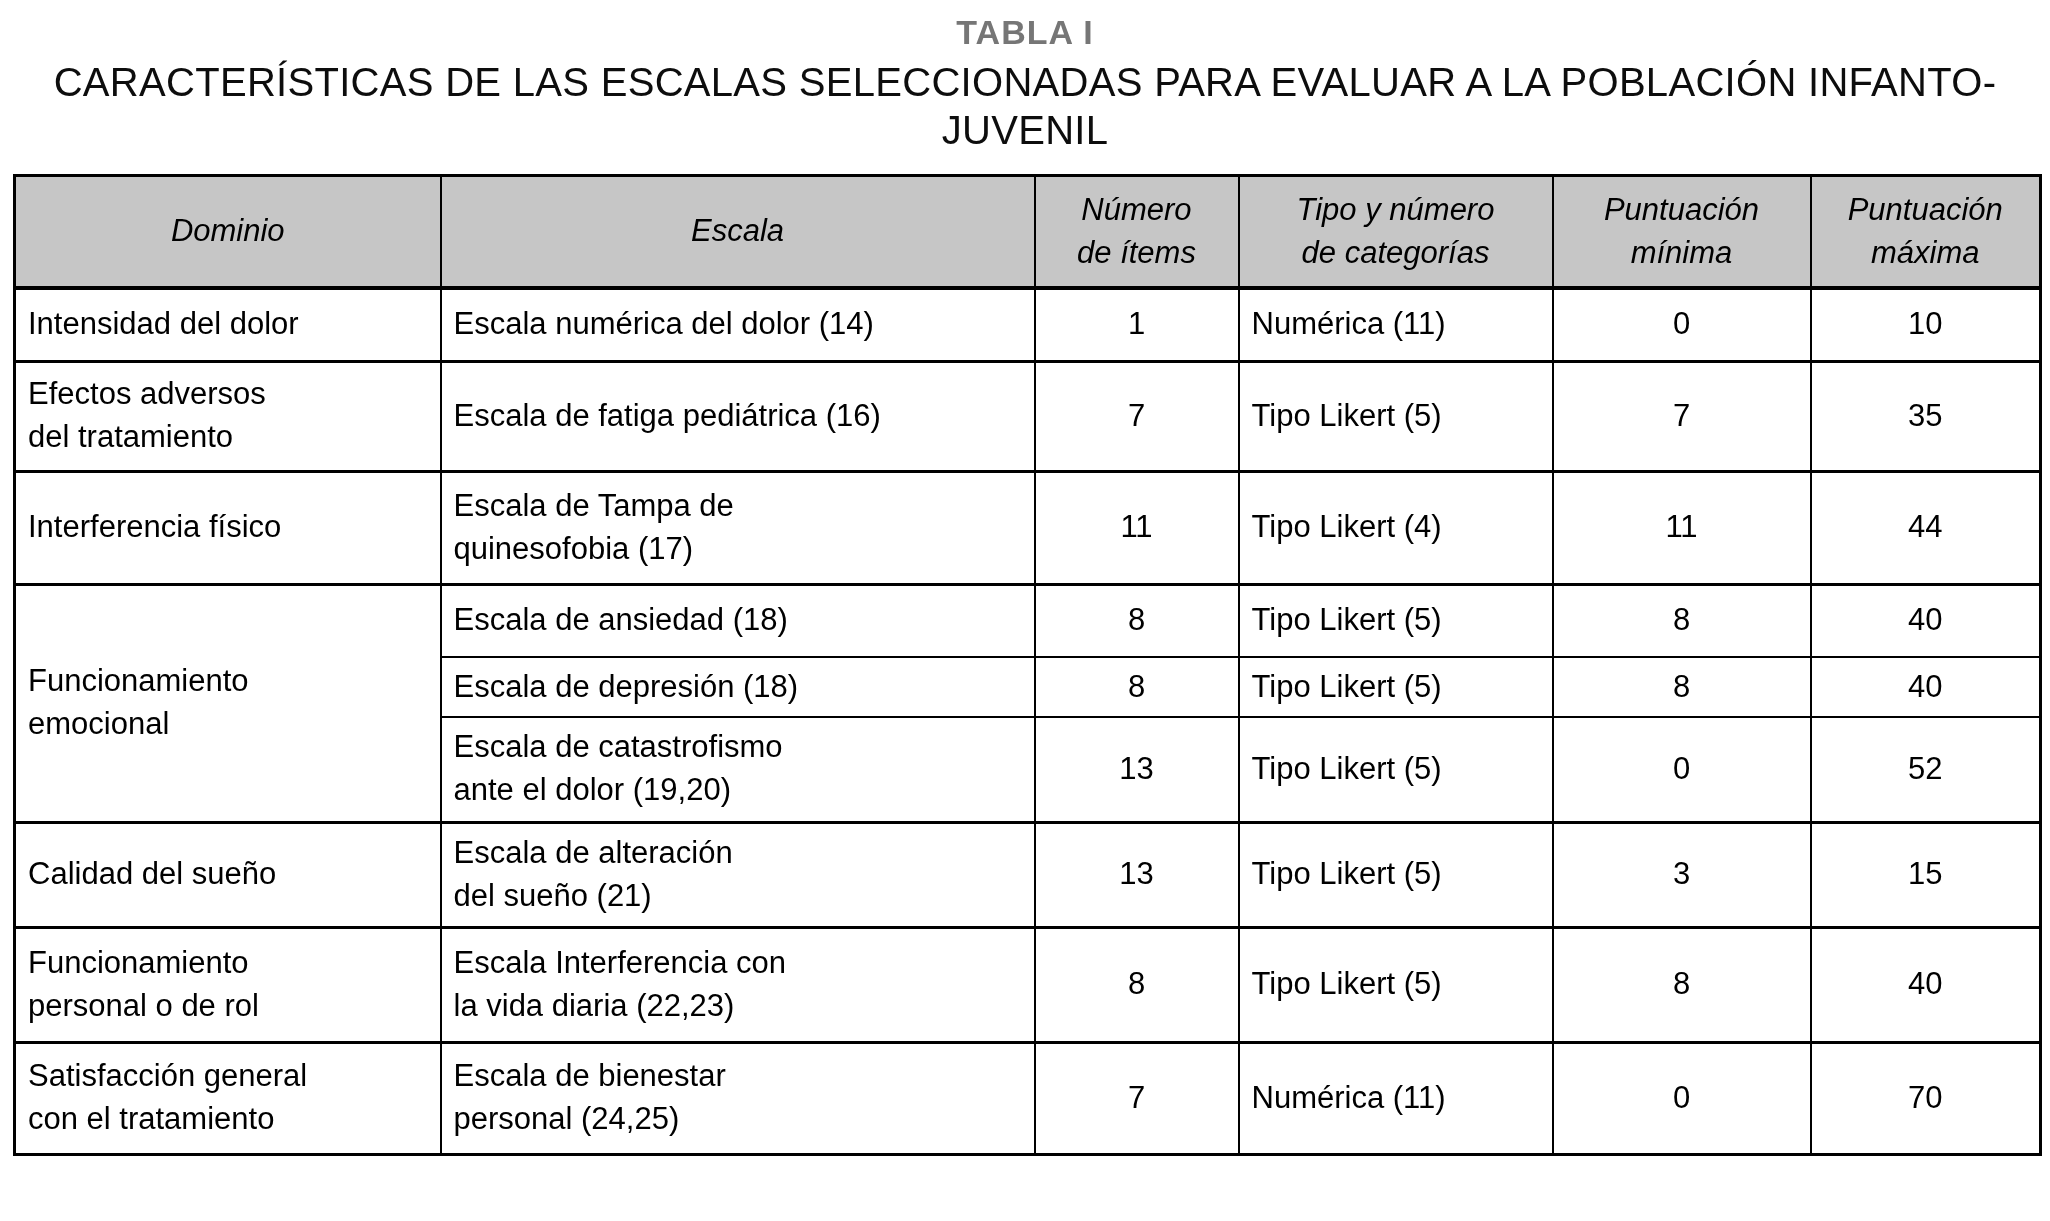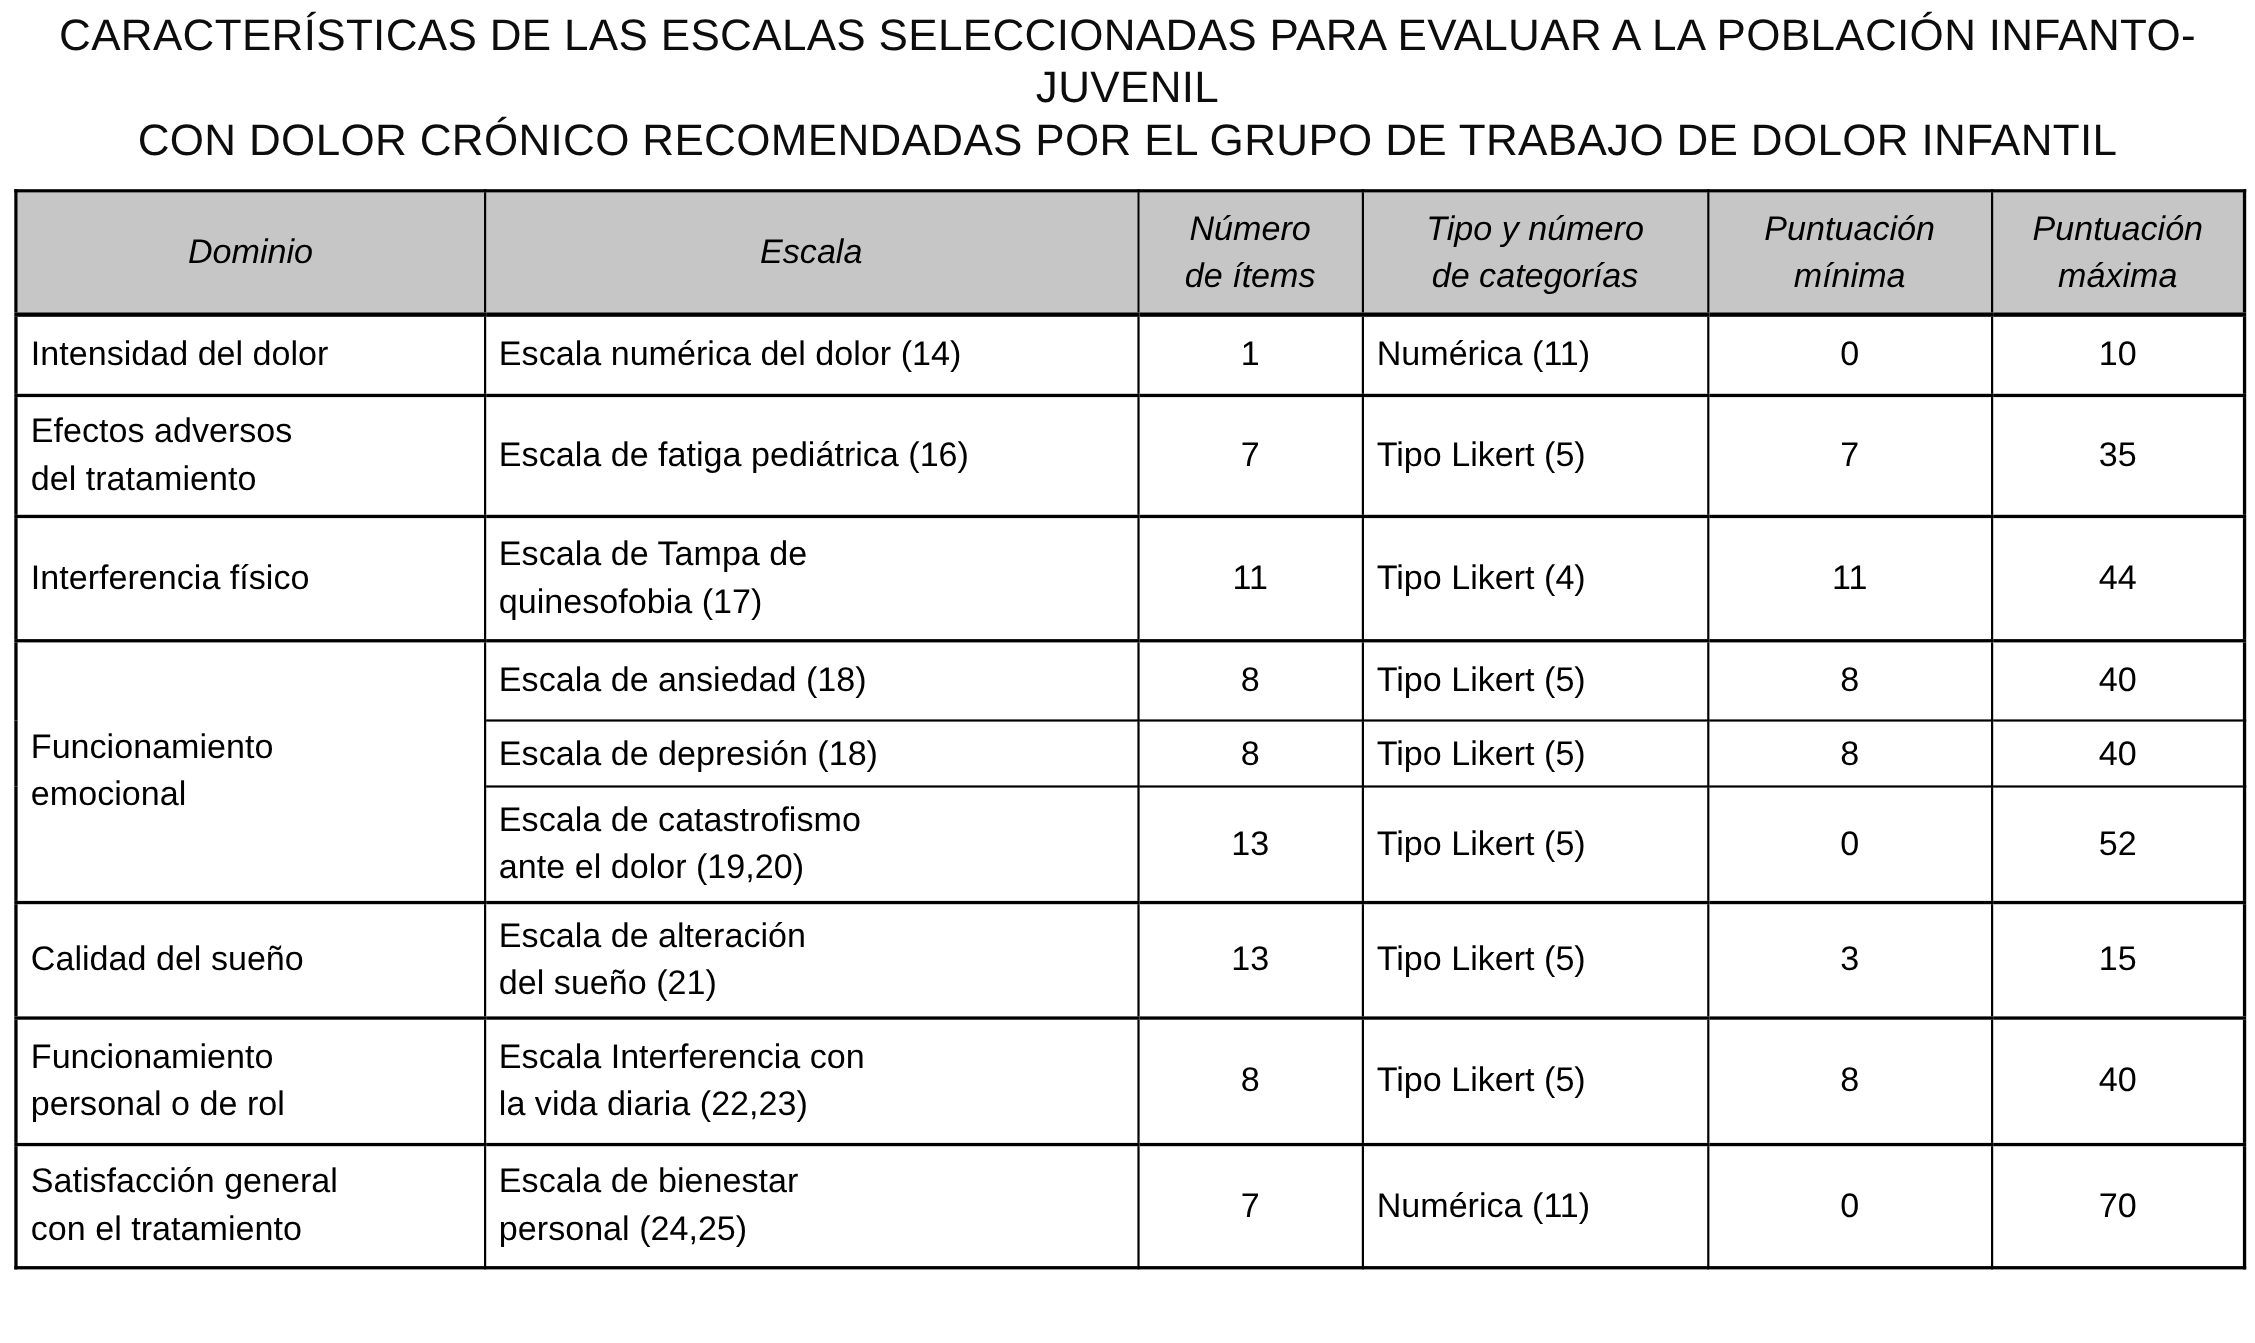--- a/index.html
+++ b/index.html
@@ -67,22 +67,22 @@
   tr.r7 { height: 105px; }
   tr.r8 { height: 115px; }
   tr.r9 { height: 112px; }
 </style>
 </head>
 <body>
 
 <div>
 
   <header class="title-block">
+    <div class="table-number">TABLA I</div>
     <div class="caption-line">CARACTERÍSTICAS DE LAS ESCALAS SELECCIONADAS PARA EVALUAR A LA POBLACIÓN INFANTO-JUVENIL</div>
-    <div class="caption-line">CON DOLOR CRÓNICO RECOMENDADAS POR EL GRUPO DE TRABAJO DE DOLOR INFANTIL</div>
   </header>
 
   <table class="scales">
     <colgroup>
       <col style="width:426px">
         <col style="width:594px">
         <col style="width:204px">
       <col style="width:314px">
         <col style="width:258px">
         <col style="width:230px">

